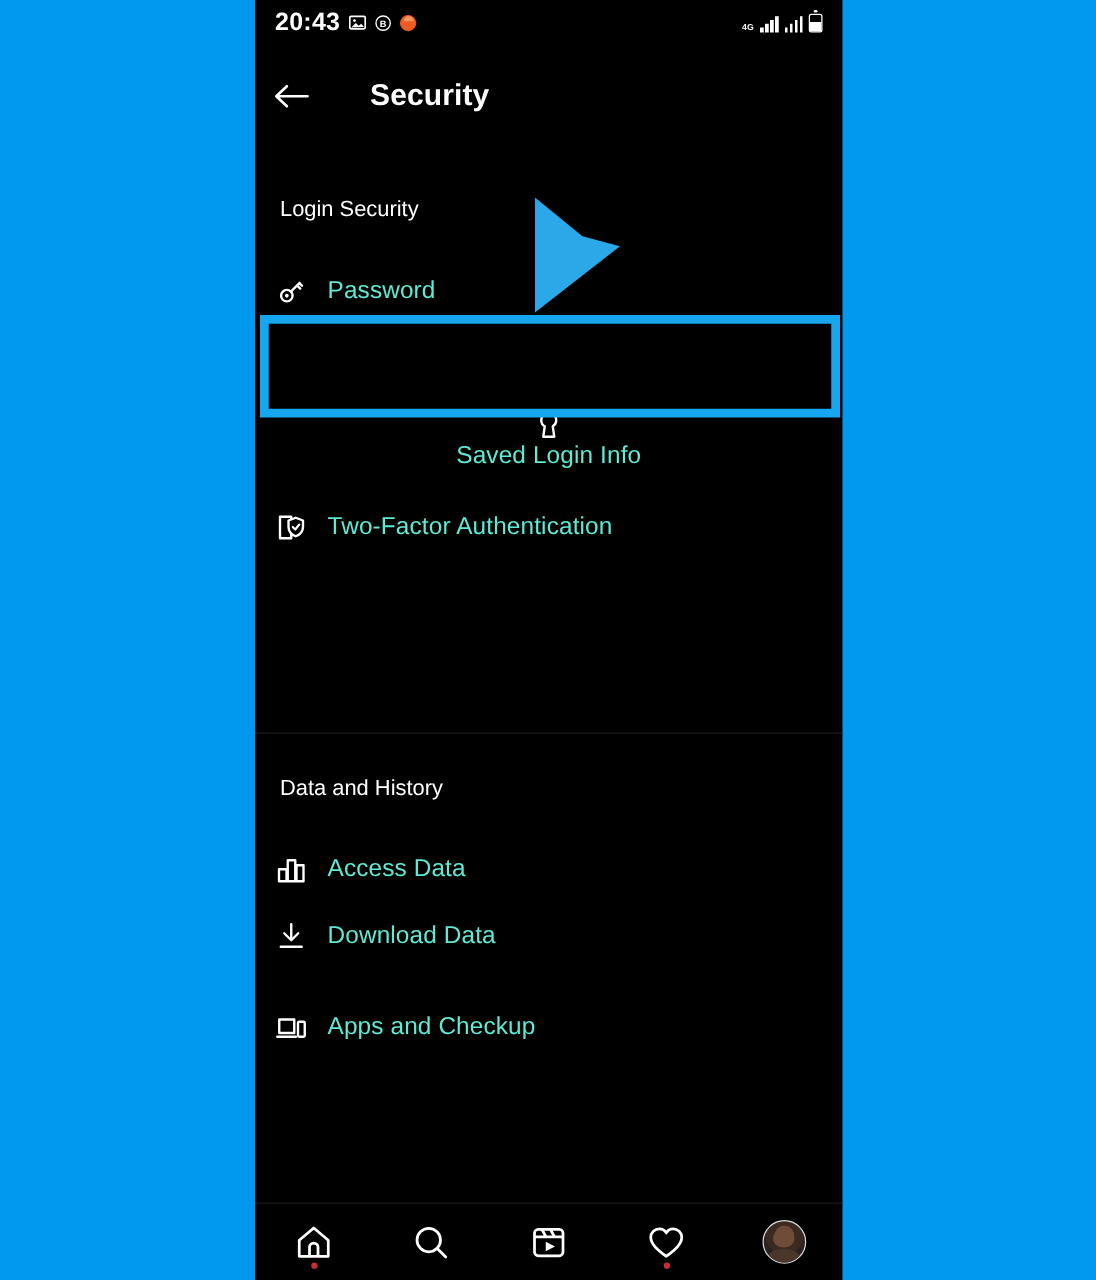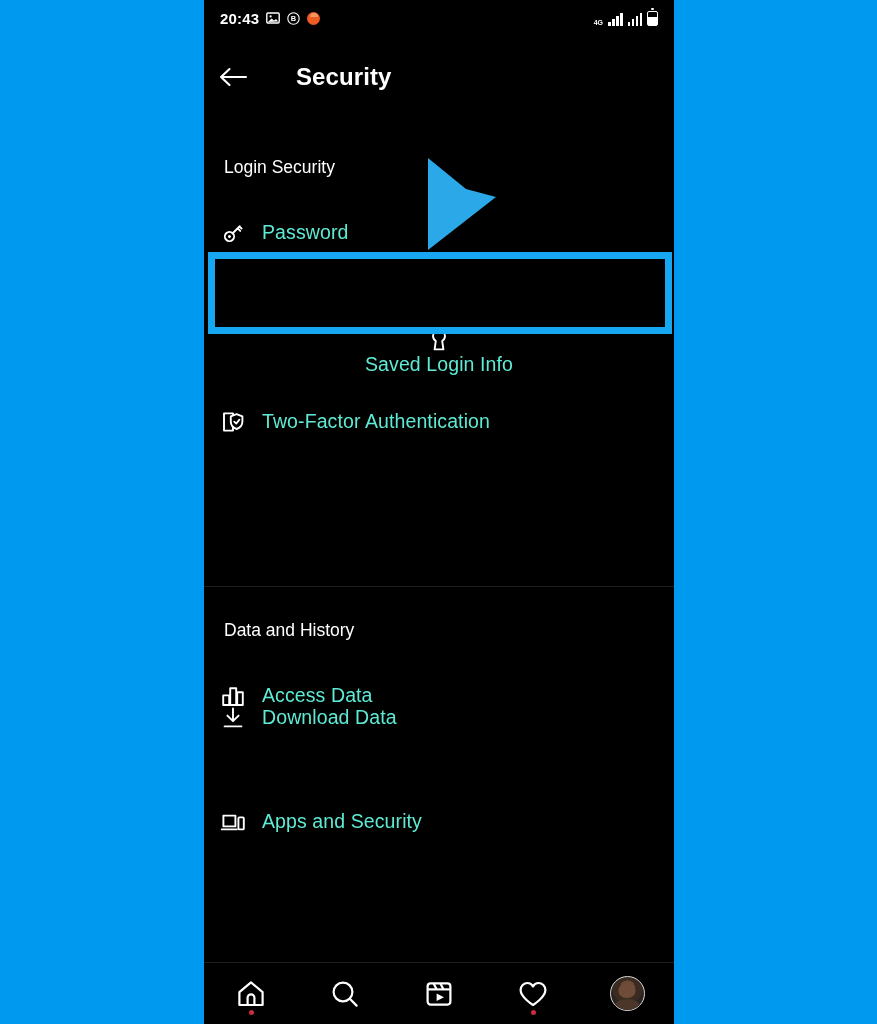--- a/index.html
+++ b/index.html
@@ -37,21 +37,21 @@
     padding: 0 16px;
     box-sizing: border-box;
   }
   #sb-left {
     display: flex;
     align-items: center;
     gap: 7px;
   }
   #sb-time {
     color: #ffffff;
-    font-size: 15px;
+    font-size: 20px;
     font-weight: bold;
     letter-spacing: 0.2px;
   }
   .sb-ico { display: block; }
   #sb-orange {
     width: 13px; height: 13px;
     border-radius: 50%;
     background: #ee5b24;
     position: relative;
   }
@@ -156,21 +156,21 @@
     letter-spacing: 0.1px;
   }
 
   #row-password  { top: 201px; }
   #row-activity  { top: 264px; }
   #row-saved     { top: 327px; flex-direction: column; }
   #row-2fa       { top: 390px; }
   #row-emails    { top: 453px; }
   #row-checkup   { top: 516px; }
   #row-access    { top: 664px; }
-  #row-download  { top: 686px; }
+  #row-download  { top: 717px; }
   #row-apps      { top: 790px; }
   #row-search    { top: 853px; }
 
   
   .divider {
     position: absolute;
     left: 0;
     width: 470px;
     height: 1px;
     background: #1b1d1f;
@@ -364,21 +364,21 @@
   </div>
 
   <div id="row-apps" class="row">
     <span class="ico">
       <svg width="26" height="26" viewBox="0 0 26 26">
         <path d="M3.4 6.6 H15.4 V17.4 H3.4 Z" fill="none" stroke="#fff" stroke-width="1.9" stroke-linejoin="round"></path>
         <path d="M1.8 20.4 H16.8" fill="none" stroke="#fff" stroke-width="1.9" stroke-linecap="round"></path>
         <rect x="18.4" y="8.4" width="5.4" height="12" rx="1" fill="none" stroke="#fff" stroke-width="1.9" stroke-linejoin="round"></rect>
       </svg>
     </span>
-    <span class="lbl">Apps and Security</span>
+    <span class="lbl">Apps and Checkup</span>
   </div>
 
 
   <div id="div-nav" class="divider"></div>
 
   <div id="bottomnav">
     <div class="nav-item">
       <svg width="32" height="32" viewBox="0 0 32 32">
         <path d="M4.4 14.2 L16 4.4 L27.6 14.2 V27 H4.4 Z" fill="none" stroke="#fff" stroke-width="2.2" stroke-linejoin="round"></path>
         <path d="M12.6 27 V19.6 C12.6 17.8 14.1 16.4 16 16.4 C17.9 16.4 19.4 17.8 19.4 19.6 V27" fill="none" stroke="#fff" stroke-width="2.2" stroke-linejoin="round"></path>

